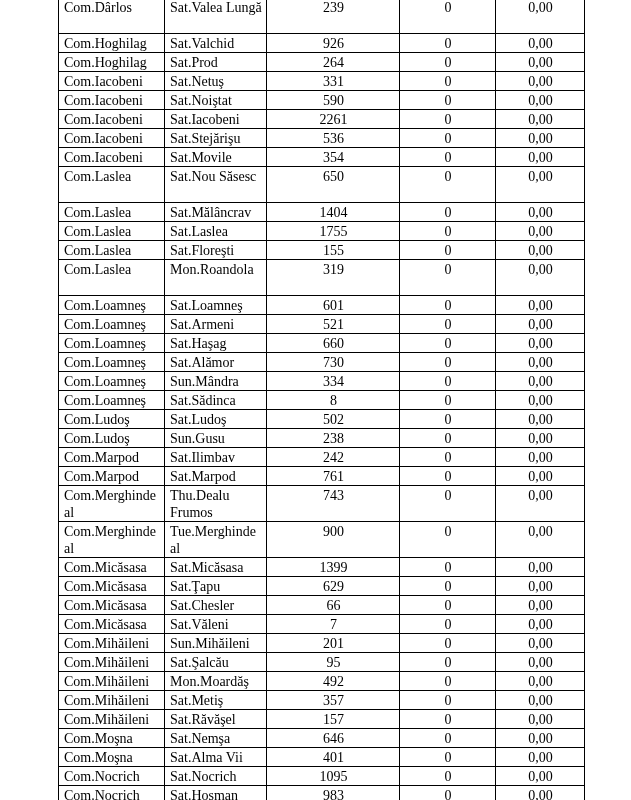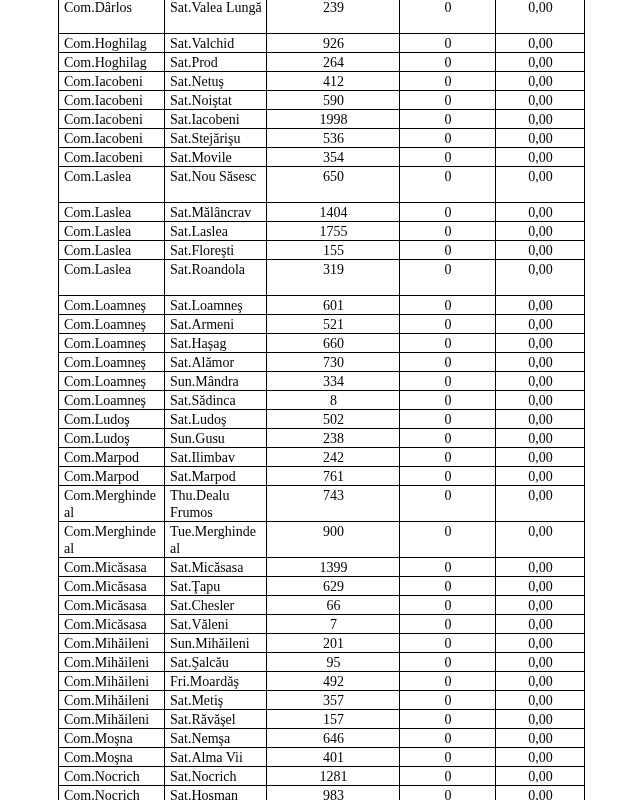--- a/index.html
+++ b/index.html
@@ -75,35 +75,35 @@
         <tr>
     <td class="c1">Com.Hoghilag</td>
     <td class="c2">Sat.Prod</td>
     <td class="c3">264</td>
     <td class="c4">0</td>
     <td class="c5">0,00</td>
   </tr>
         <tr>
     <td class="c1">Com.Iacobeni</td>
     <td class="c2">Sat.Netuş</td>
-    <td class="c3">412</td>
+    <td class="c3">331</td>
     <td class="c4">0</td>
     <td class="c5">0,00</td>
   </tr>
         <tr>
     <td class="c1">Com.Iacobeni</td>
     <td class="c2">Sat.Noiştat</td>
     <td class="c3">590</td>
     <td class="c4">0</td>
     <td class="c5">0,00</td>
   </tr>
         <tr>
     <td class="c1">Com.Iacobeni</td>
     <td class="c2">Sat.Iacobeni</td>
-    <td class="c3">1998</td>
+    <td class="c3">2261</td>
     <td class="c4">0</td>
     <td class="c5">0,00</td>
   </tr>
         <tr>
     <td class="c1">Com.Iacobeni</td>
     <td class="c2">Sat.Stejărişu</td>
     <td class="c3">536</td>
     <td class="c4">0</td>
     <td class="c5">0,00</td>
   </tr>
@@ -137,21 +137,21 @@
   </tr>
         <tr>
     <td class="c1">Com.Laslea</td>
     <td class="c2">Sat.Floreşti</td>
     <td class="c3">155</td>
     <td class="c4">0</td>
     <td class="c5">0,00</td>
   </tr>
         <tr class="tall">
     <td class="c1">Com.Laslea</td>
-    <td class="c2">Sat.Roandola</td>
+    <td class="c2">Mon.Roandola</td>
     <td class="c3">319</td>
     <td class="c4">0</td>
     <td class="c5">0,00</td>
   </tr>
         <tr>
     <td class="c1">Com.Loamneş</td>
     <td class="c2">Sat.Loamneş</td>
     <td class="c3">601</td>
     <td class="c4">0</td>
     <td class="c5">0,00</td>
@@ -270,21 +270,21 @@
   </tr>
         <tr>
     <td class="c1">Com.Mihăileni</td>
     <td class="c2">Sat.Şalcău</td>
     <td class="c3">95</td>
     <td class="c4">0</td>
     <td class="c5">0,00</td>
   </tr>
         <tr>
     <td class="c1">Com.Mihăileni</td>
-    <td class="c2">Fri.Moardăş</td>
+    <td class="c2">Mon.Moardăş</td>
     <td class="c3">492</td>
     <td class="c4">0</td>
     <td class="c5">0,00</td>
   </tr>
         <tr>
     <td class="c1">Com.Mihăileni</td>
     <td class="c2">Sat.Metiş</td>
     <td class="c3">357</td>
     <td class="c4">0</td>
     <td class="c5">0,00</td>
@@ -306,21 +306,21 @@
         <tr>
     <td class="c1">Com.Moşna</td>
     <td class="c2">Sat.Alma Vii</td>
     <td class="c3">401</td>
     <td class="c4">0</td>
     <td class="c5">0,00</td>
   </tr>
         <tr>
     <td class="c1">Com.Nocrich</td>
     <td class="c2">Sat.Nocrich</td>
-    <td class="c3">1281</td>
+    <td class="c3">1095</td>
     <td class="c4">0</td>
     <td class="c5">0,00</td>
   </tr>
         <tr>
     <td class="c1">Com.Nocrich</td>
     <td class="c2">Sat.Hosman</td>
     <td class="c3">983</td>
     <td class="c4">0</td>
     <td class="c5">0,00</td>
   </tr>

